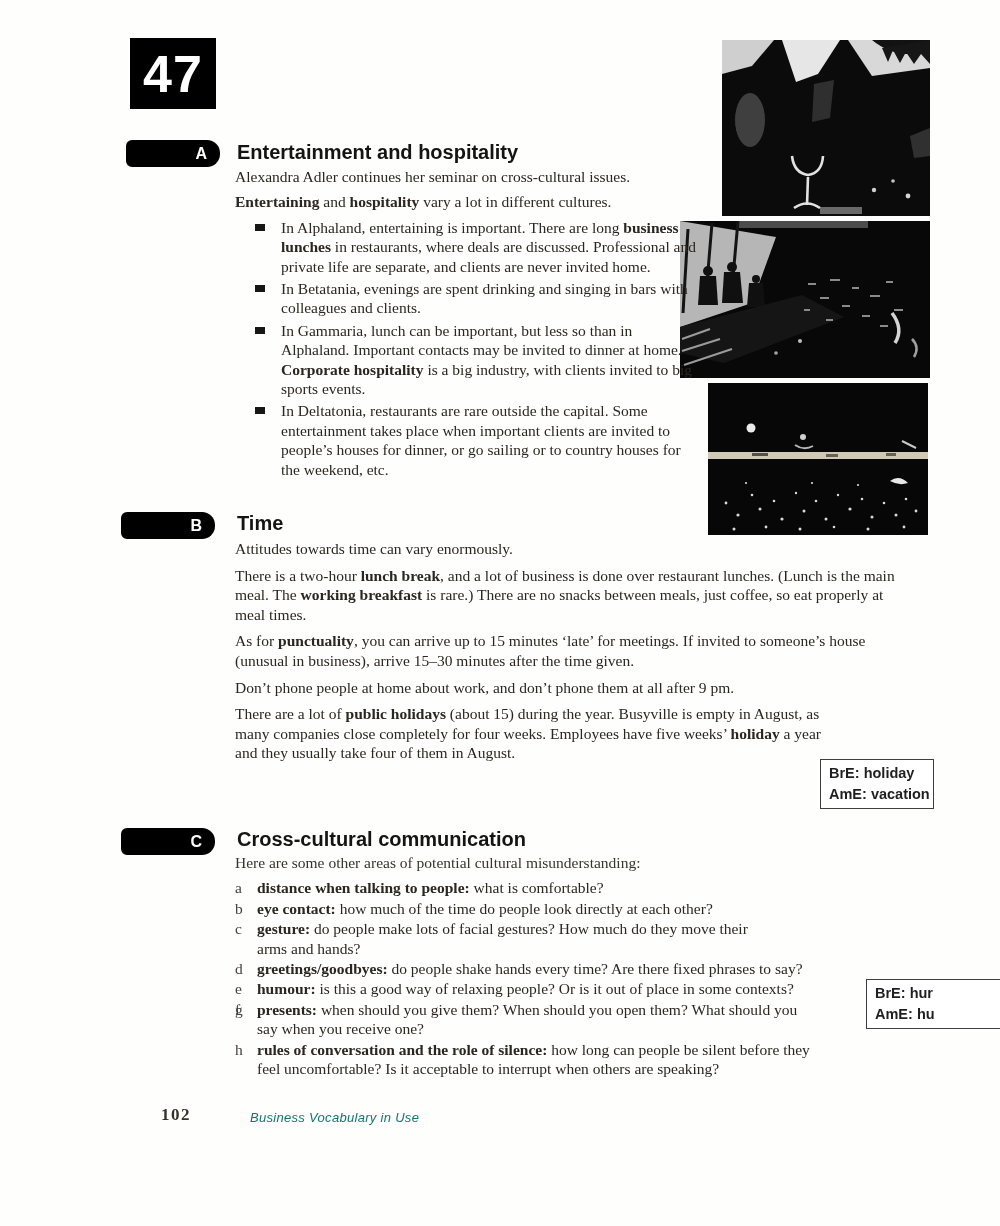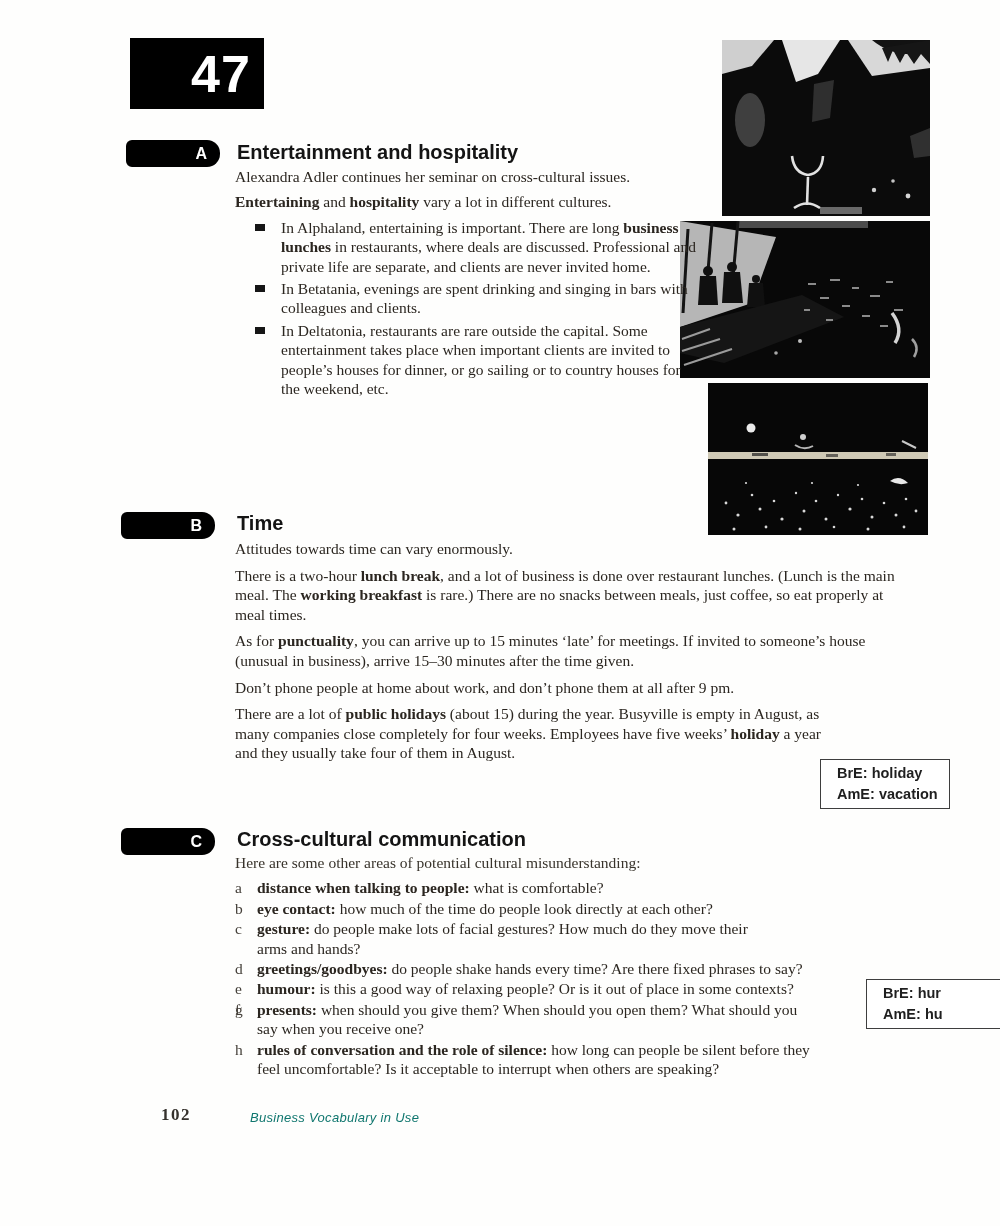--- a/index.html
+++ b/index.html
@@ -2,21 +2,21 @@
 <html><head>
 <meta charset="utf-8">
 <style>
   html,body{margin:0;padding:0;background:#e9e9e9;}
   .page{position:relative;width:1000px;height:1226px;margin:0 auto;background:#fefefd;
         overflow:hidden;font-family:"Liberation Serif",serif;color:#2b2620;}
   b{font-weight:700;}
 
   .unit-box{position:absolute;left:130px;top:38px;width:86px;height:71px;background:#000;
             color:#fff;font-family:"Liberation Sans",sans-serif;font-weight:700;font-size:52px;
-            display:flex;align-items:center;justify-content:center;letter-spacing:1px;padding-left:48px;}
+            display:flex;align-items:center;justify-content:center;letter-spacing:1px;}
   .unit-title{position:absolute;left:233px;top:56px;margin:0;font-family:"Liberation Sans",sans-serif;
               font-size:37px;font-weight:600;color:#0b0b0b;letter-spacing:.4px;white-space:nowrap;}
 
   .section-bar{position:absolute;width:94px;height:27px;background:#000;
                border-radius:6px 13px 13px 6px;color:#fff;font-family:"Liberation Sans",sans-serif;
                font-weight:700;font-size:16px;line-height:27px;text-align:right;
                padding-right:13px;box-sizing:border-box;}
   #bar-a{left:126px;top:140px;}
   #bar-b{left:121px;top:512px;}
   #bar-c{left:121px;top:828px;}
@@ -34,21 +34,21 @@
   .b-body p{margin:0 0 7px;}
   .b-body p.narrow{width:588px;}
 
   .c-body{position:absolute;left:235px;top:853px;width:678px;font-size:15.5px;line-height:19.4px;}
   .c-body p.intro{margin:0 0 6px;color:#38332b;}
   .c-item{position:relative;padding-left:22px;margin-bottom:1px;}
   .c-item .letter{position:absolute;left:0;color:#45403a;}
 
   .note-box{position:absolute;border:1.6px solid #3e3e3e;background:#fff;
             font-family:"Liberation Sans",sans-serif;font-weight:600;font-size:14.5px;
-            line-height:21px;padding:3px 16px;color:#1f1f1f;white-space:nowrap;}
+            line-height:21px;padding:3px 8px;color:#1f1f1f;white-space:nowrap;}
   #note1{left:820px;top:759px;width:96px;}
   #note2{left:866px;top:979px;width:180px;}
 
   .photo{position:absolute;overflow:hidden;}
   #photo1{left:722px;top:40px;width:208px;height:176px;}
   #photo2{left:680px;top:221px;width:250px;height:157px;}
   #photo3{left:708px;top:383px;width:220px;height:152px;}
   .photo svg{display:block;width:100%;height:100%;}
 
   .footer-num{position:absolute;left:161px;top:1105px;font-size:17px;font-weight:700;
@@ -174,20 +174,21 @@
   </div>
 
   <div class="section-bar" id="bar-a">A</div>
   <h2 class="section-heading" id="head-a">Entertainment and hospitality</h2>
   <div class="a-body">
     <p>Alexandra Adler continues her seminar on cross-cultural issues.</p>
     <p><b>Entertaining</b> and <b>hospitality</b> vary a lot in different cultures.</p>
     <ul class="bullets">
       <li>In Alphaland, entertaining is important. There are long <b>business lunches</b> in restaurants, where deals are discussed. Professional and private life are separate, and clients are never invited home.</li>
       <li>In Betatania, evenings are spent drinking and singing in bars with colleagues and clients.</li>
+      <li>In Gammaria, lunch can be important, but less so than in Alphaland. Important contacts may be invited to dinner at home. <b>Corporate hospitality</b> is a big industry, with clients invited to big sports events.</li>
       <li>In Deltatonia, restaurants are rare outside the capital. Some entertainment takes place when important clients are invited to people’s houses for dinner, or go sailing or to country houses for the weekend, etc.</li>
     </ul>
   </div>
 
   <div class="section-bar" id="bar-b">B</div>
   <h2 class="section-heading" id="head-b">Time</h2>
   <div class="b-body">
     <p>Attitudes towards time can vary enormously.</p>
     <p>There is a two-hour <b>lunch break</b>, and a lot of business is done over restaurant lunches. (Lunch is the main meal. The <b>working breakfast</b> is rare.) There are no snacks between meals, just coffee, so eat properly at meal times.</p>
     <p>As for <b>punctuality</b>, you can arrive up to 15 minutes ‘late’ for meetings. If invited to someone’s house (unusual in business), arrive 15–30 minutes after the time given.</p>

